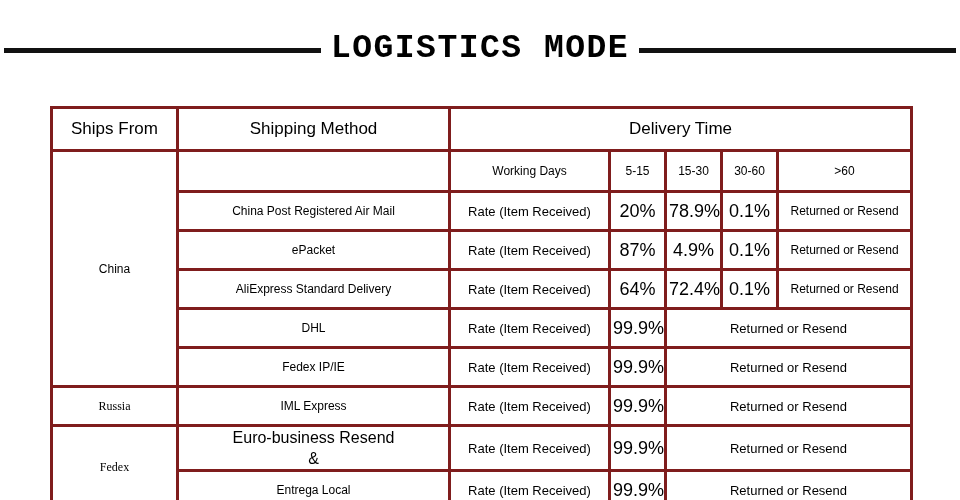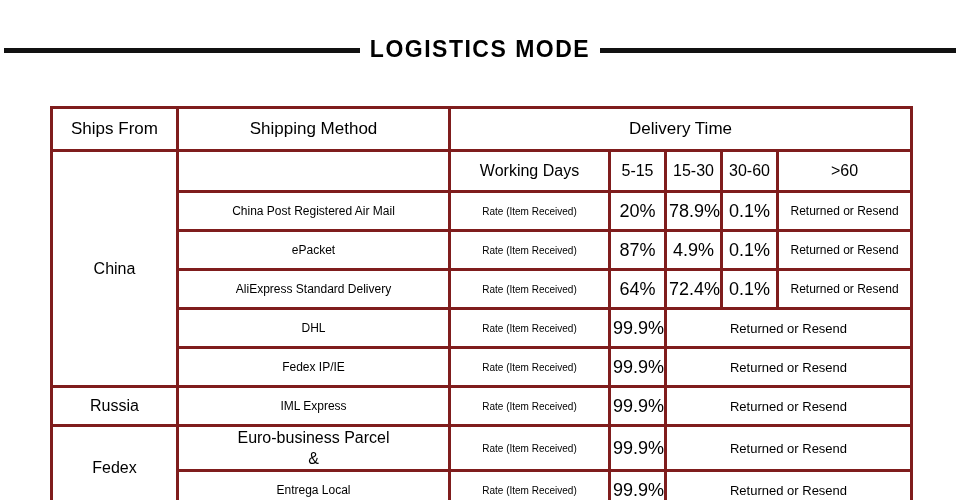--- a/index.html
+++ b/index.html
@@ -35,22 +35,22 @@
   .rule {
     flex: 1 1 auto;
     height: 0;
     border-top: 5px solid #111111;
     margin-top: 2px;
   }
   .rule-left { margin-right: 6px; margin-left: 4px; }
   .rule-right { margin-left: 6px; margin-right: 4px; }
   .title-text {
     flex: 0 0 auto;
-    font-family: Liberation Sans, sans-serif;
-    font-size: 23px;
+    font-family: Liberation Mono, monospace;
+    font-size: 33px;
     font-weight: bold;
     letter-spacing: 1.5px;
     line-height: 40px;
     white-space: nowrap;
     padding: 0 4px;
   }
 
   
   .table-wrap {
     position: absolute;
@@ -79,32 +79,33 @@
   col.c-d1     { width: 56px; }
   col.c-d2     { width: 56px; }
   col.c-d3     { width: 56px; }
   col.c-d4     { width: 134px; }
 
   .hdr {
     font-size: 17px;
     height: 40px;
   }
   .subhdr {
-    font-size: 16px;
+    font-size: 12px;
     height: 38px;
   }
   .method-cell {
     font-size: 12px;
     height: 36px;
   }
   .from-cell {
-    font-size: 16px;
+    font-size: 12px;
+    font-family: Liberation Serif, serif;
   }
   .rate-cell {
-    font-size: 10px;
+    font-size: 13px;
   }
   .pct-cell {
     font-size: 18px;
   }
   .ret-cell {
     font-size: 13px;
   }
   .small-ret {
     font-size: 12px;
   }
@@ -138,21 +139,21 @@
       </colgroup>
       <tbody>
 
         <tr>
           <td class="hdr">Ships From</td>
           <td class="hdr">Shipping Method</td>
           <td class="hdr" colspan="5">Delivery Time</td>
         </tr>
 
         <tr>
-          <td class="blank-cell" rowspan="6" style="font-size:16px;">China</td>
+          <td class="blank-cell" rowspan="6" style="font-size:12px;">China</td>
           <td class="blank-cell"></td>
           <td class="subhdr">Working Days</td>
           <td class="subhdr">5-15</td>
           <td class="subhdr">15-30</td>
           <td class="subhdr">30-60</td>
           <td class="subhdr">&gt;60</td>
         </tr>
 
         <tr>
           <td class="method-cell">China Post Registered Air Mail</td>
@@ -199,21 +200,21 @@
           <td class="from-cell">Russia</td>
           <td class="method-cell">IML Express</td>
           <td class="rate-cell">Rate (Item Received)</td>
           <td class="pct-cell">99.9%</td>
           <td class="ret-cell" colspan="3">Returned or Resend</td>
         </tr>
 
         <tr>
           <td class="from-cell" rowspan="2">Fedex</td>
           <td class="method-two-line">
-            <div>Euro-business Parcel</div>
+            <div>Euro-business Resend</div>
             <div>&amp;</div>
           </td>
           <td class="rate-cell">Rate (Item Received)</td>
           <td class="pct-cell">99.9%</td>
           <td class="ret-cell" colspan="3">Returned or Resend</td>
         </tr>
 
         <tr>
           <td class="method-cell">Entrega Local</td>
           <td class="rate-cell">Rate (Item Received)</td>

